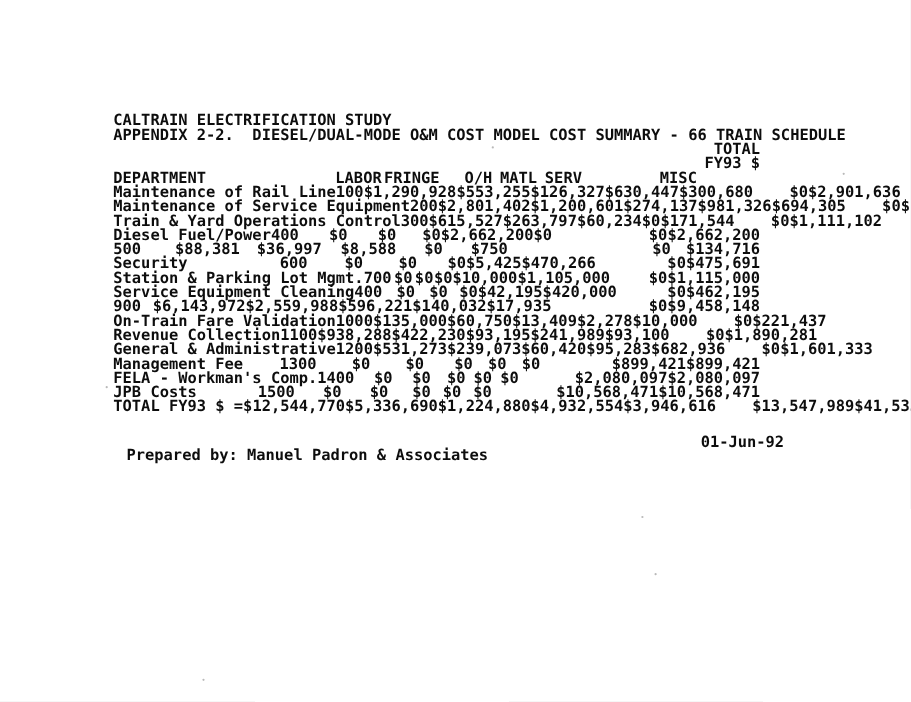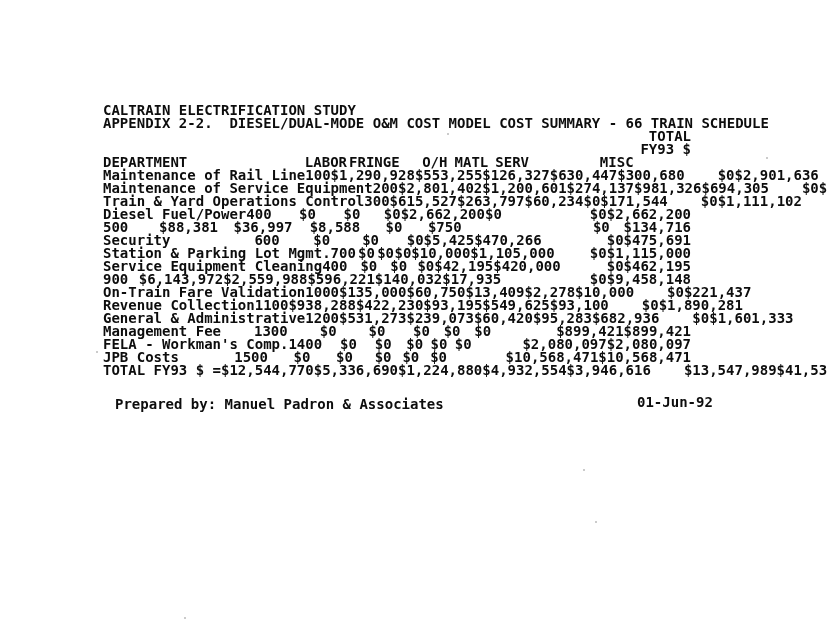--- a/index.html
+++ b/index.html
@@ -24,21 +24,21 @@
   .c-code  {width:6ch; text-align:left;}
   .c-labor {width:11ch;text-align:right;}
   .c-fringe{width:11ch;text-align:right;}
   .c-oh    {width:10ch;text-align:right;}
   .c-matl  {width:10ch;text-align:center;}
   .c-serv  {width:11ch;text-align:left;}
   .c-misc  {width:11ch;text-align:right;margin-left:33px;}
   .c-total {width:12ch;text-align:right;}
   .c-totlabel{width:38ch;text-align:right;}
   .c-totpad{width:2ch;}
-  .footer-left{position:absolute;left:103px;top:398px;white-space:pre;padding-left:12px;}
+  .footer-left{position:absolute;left:103px;top:408px;white-space:pre;padding-left:12px;}
   .footer-right{position:absolute;left:637px;top:396px;width:53px;text-align:right;white-space:pre;}
   .speck{position:absolute;width:2px;height:2px;background:#8a8a8a;border-radius:50%;opacity:.6;}
 </style>
 </head>
 <body>
 
 <div class="page">
 
   <div class="doc">
     <div class="line">CALTRAIN ELECTRIFICATION STUDY</div>
@@ -166,21 +166,21 @@
         <span class="c-serv">$10,000</span>
         <span class="c-misc">$0</span>
         <span class="c-total">$221,437</span>
       </div>
         <div class="row">
         <span class="c-dept">Revenue Collection</span>
         <span class="c-code">1100</span>
         <span class="c-labor">$938,288</span>
         <span class="c-fringe">$422,230</span>
         <span class="c-oh">$93,195</span>
-        <span class="c-matl">$549,625</span>
+        <span class="c-matl">$241,989</span>
         <span class="c-serv">$93,100</span>
         <span class="c-misc">$0</span>
         <span class="c-total">$1,890,281</span>
       </div>
         <div class="row">
         <span class="c-dept">General &amp; Administrative</span>
         <span class="c-code">1200</span>
         <span class="c-labor">$531,273</span>
         <span class="c-fringe">$239,073</span>
         <span class="c-oh">$60,420</span>

